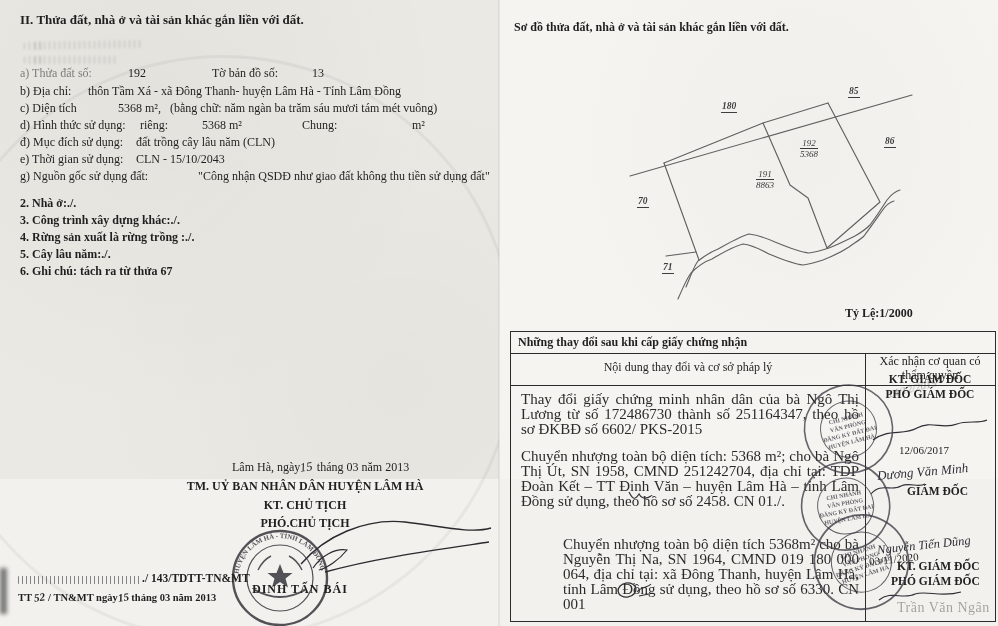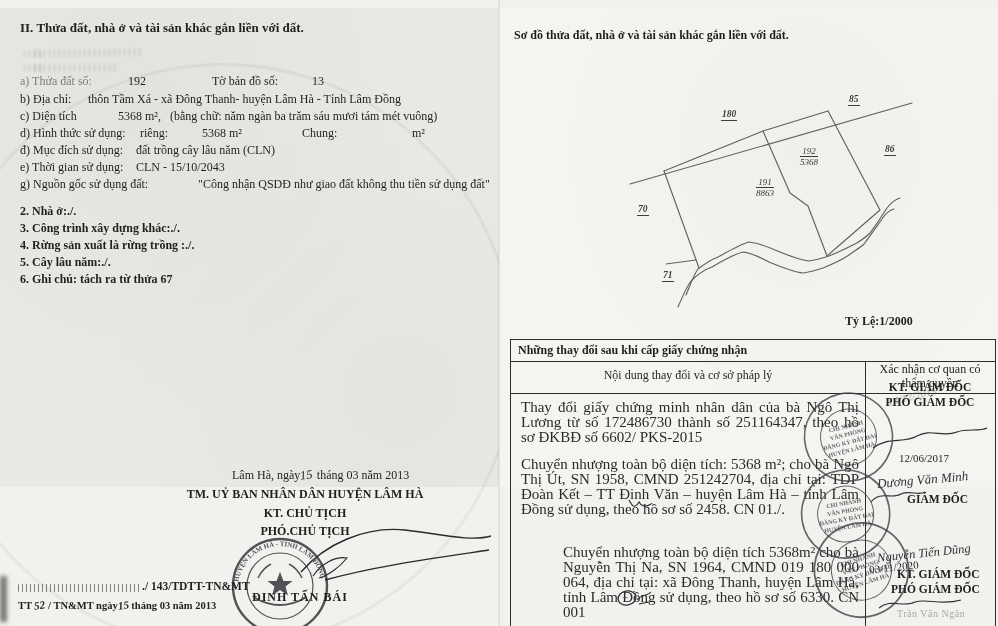--- a/index.html
+++ b/index.html
@@ -1,21 +1,21 @@
 <!DOCTYPE html>
 <html><head>
 <meta charset="utf-8">
 <style>
   html,body{margin:0;padding:0;background:#888;}
   #doc{
     position:relative;width:998px;height:626px;overflow:hidden;
     font-family:"Liberation Serif", serif;color:#1f1f1f;
     background:#f2f1ed;
   }
-  .page{position:absolute;top:8px;height:479px;}
+  .page{position:absolute;top:0;height:479px;}
   #page-left{left:0;width:499px;background:
     radial-gradient(ellipse at 30% 20%, rgba(0,0,0,0.03), transparent 60%),
     radial-gradient(ellipse at 80% 80%, rgba(0,0,0,0.025), transparent 55%),
     #ebe9e4;}
   #page-right{left:499px;width:499px;background:
     radial-gradient(ellipse at 60% 30%, rgba(0,0,0,0.02), transparent 60%),
     #f5f4f0;}
   .crease{position:absolute;left:498px;top:0;width:2px;height:626px;background:rgba(0,0,0,0.06);}
   .watermark-circle{position:absolute;left:-70px;top:55px;width:580px;height:580px;border-radius:50%;
     border:3px solid rgba(90,90,90,0.07);}
@@ -208,21 +208,21 @@
 
       <div class="abs script-name" style="left:366px;top:206px;font-size:12.5px;transform:rotate(-6deg);">Nguyễn Tiến Dũng</div>
       <div class="abs" style="left:358px;top:221px;font-size:11px;transform:rotate(-6deg);">03/11/2020</div>
       <div class="abs approval" style="left:386px;top:227px;width:98px;text-align:left;">KT. GIÁM ĐỐC</div>
       <div class="abs approval" style="left:380px;top:242px;width:104px;text-align:left;">PHÓ GIÁM ĐỐC</div>
       <div class="abs" style="left:364px;top:256px;">
         <svg width="90" height="18" viewBox="0 0 90 18">
           <path d="M4,12 C16,2 28,12 40,6 C52,2 66,10 86,4" fill="none" stroke="#2d2d35" stroke-width="1.1"></path>
         </svg>
       </div>
-      <div class="abs faint" style="left:386px;top:268px;font-size:10px;letter-spacing:.5px;">Trần Văn Ngân</div>
+      <div class="abs faint" style="left:386px;top:268px;font-size:14px;letter-spacing:.5px;">Trần Văn Ngân</div>
     </div>
 
     <div class="abs" style="left:128px;top:488px;">
       <svg width="26" height="16" viewBox="0 0 26 16">
         <path d="M2,4 C6,12 8,12 12,6 C14,10 18,12 24,8" fill="none" stroke="#2d2d35" stroke-width="1.2"></path>
       </svg>
     </div>
     <div class="abs" style="left:116px;top:580px;">
       <svg width="38" height="20" viewBox="0 0 38 20">
         <ellipse cx="12" cy="10" rx="9" ry="7" fill="none" stroke="#2d2d35" stroke-width="1.3" transform="rotate(-10 12 10)"></ellipse>

